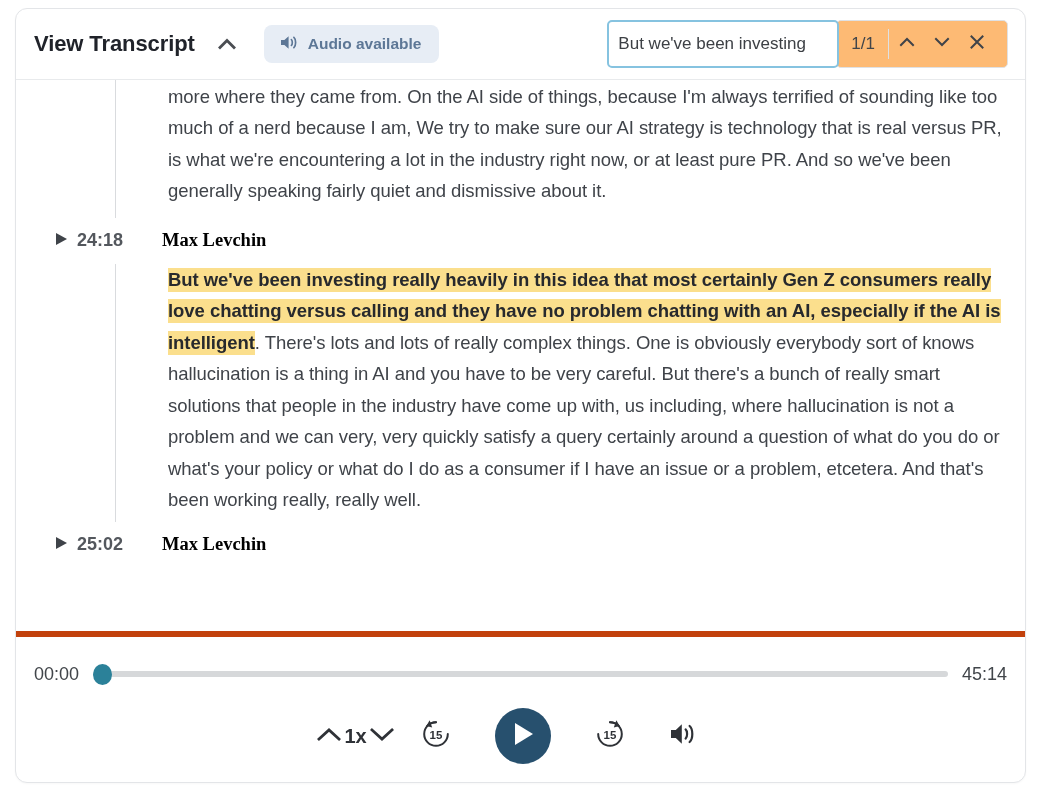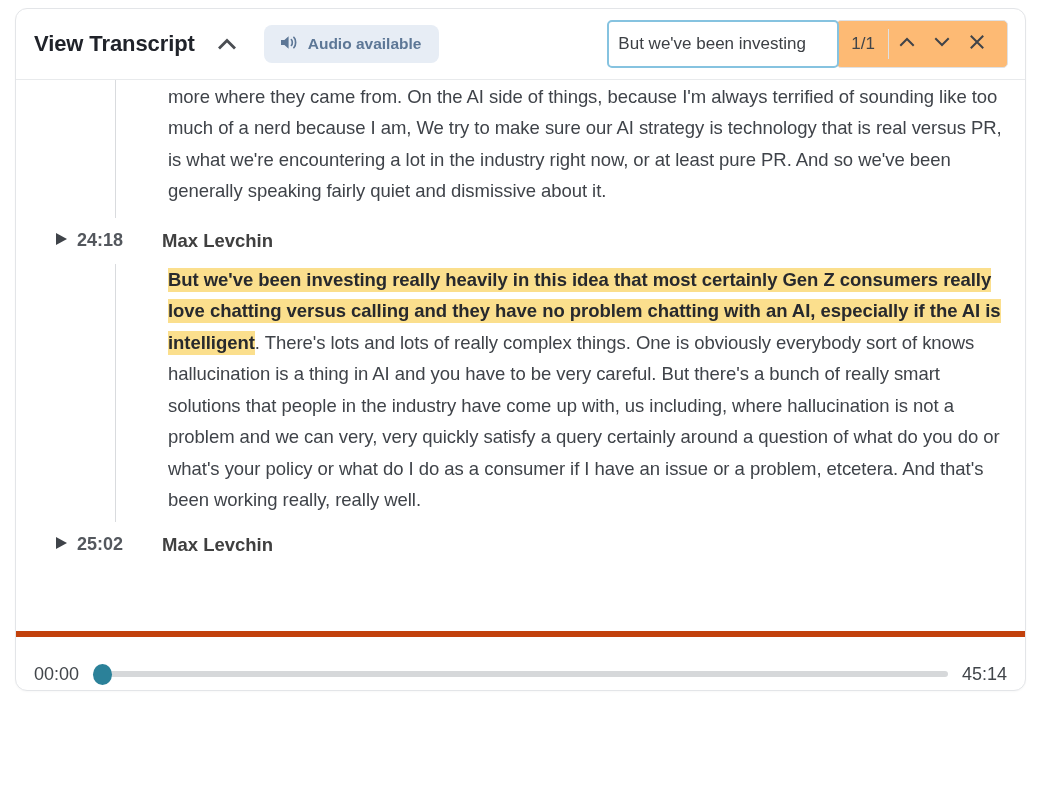--- a/index.html
+++ b/index.html
@@ -7,21 +7,21 @@
     margin: 0; padding: 0;
     width: 1040px; height: 791px;
     background: #ffffff;
     font-family: "Liberation Sans", sans-serif;
     -webkit-font-smoothing: antialiased;
   }
 
   #card {
     position: absolute;
     left: 15px; top: 8px;
-    width: 1011px; height: 683px;
+    width: 1011px; height: 775px;
     background: #ffffff;
     border: 1px solid #e3e5e8;
     border-radius: 12px;
     overflow: hidden;
     box-shadow: 0 1px 2px rgba(0,0,0,0.03);
   }
 
   
   #header {
     position: relative;
@@ -169,21 +169,22 @@
   .ts {
     width: 85px;
     font-size: 18px;
     font-weight: bold;
     color: #53575d;
     letter-spacing: 0px;
   }
   .spk-name {
     font-size: 18.5px;
     font-weight: bold;
-    color: #404040;
+    color: #000000;
+    font-family: Liberation Serif, serif;
   }
 
   #block-main { padding-bottom: 6px; }
 
   
   #player {
     position: relative;
     height: 144px;
     padding: 0 18px;
     text-align: right;

